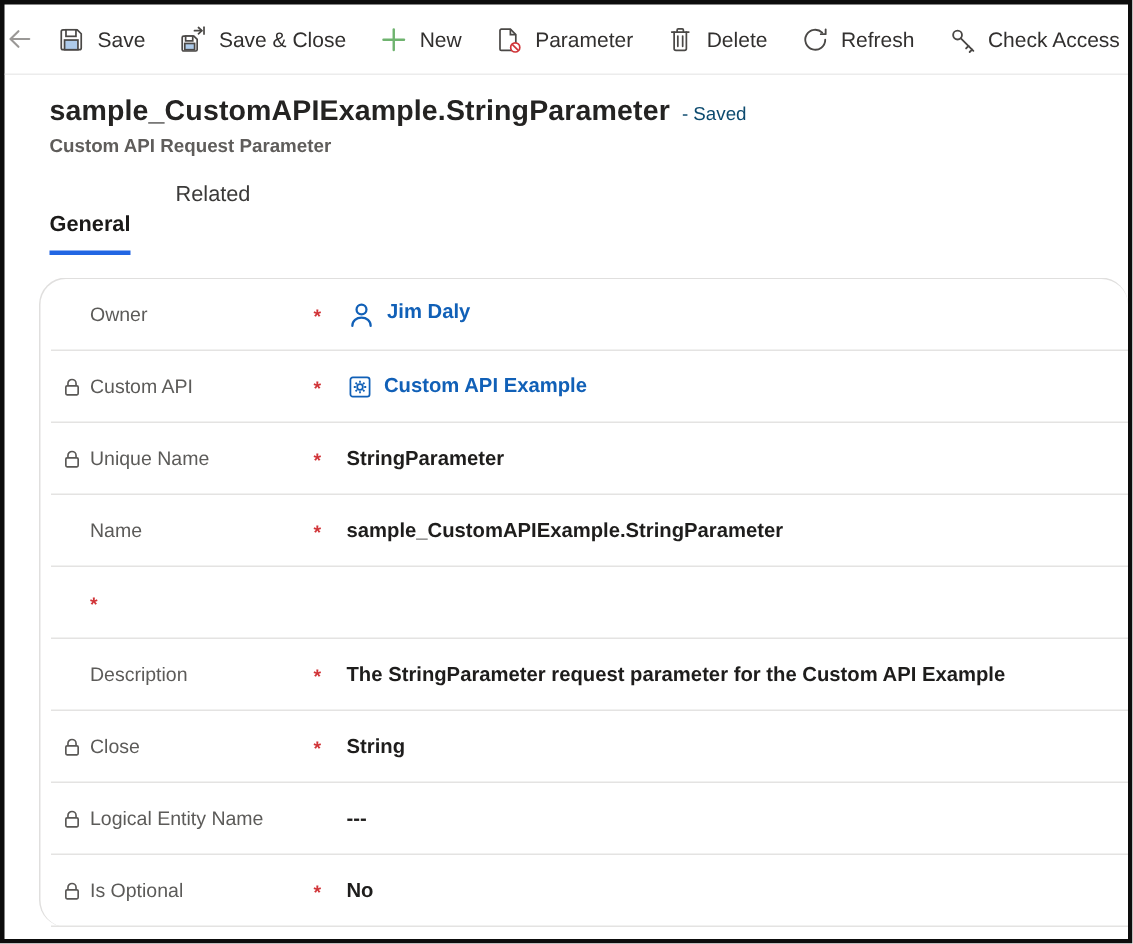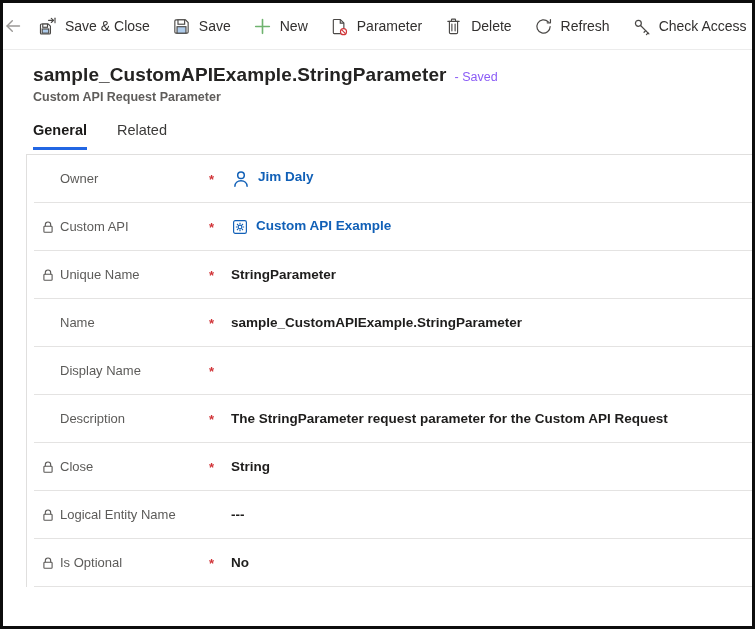--- a/index.html
+++ b/index.html
@@ -11,30 +11,30 @@
   .back-btn{width:50px;height:100%;display:flex;align-items:center;justify-content:center;cursor:pointer;background:none;border:none;padding:0;}
   .cmd-sep{width:1px;height:26px;background:#e3e1df;}
   .cmd-items{display:flex;align-items:center;margin-left:4px;}
   .cmd-btn{display:flex;align-items:center;gap:8px;border:none;background:none;padding:0 11px;height:40px;font-family:inherit;font-size:14px;color:#32302f;cursor:pointer;white-space:nowrap;}
   .cmd-btn svg{flex:0 0 auto;}
 
   
   .header{padding:14px 30px 0 30px;}
   .title-line{display:flex;align-items:baseline;gap:8px;}
   .title{font-size:19px;font-weight:700;color:#242322;letter-spacing:.1px;}
-  .status{font-size:12.5px;color:#8b5cf6;font-weight:400;}
+  .status{font-size:12.5px;color:#0c4a6e;font-weight:400;}
   .subtitle{margin-top:4px;font-size:12.5px;color:#5f5d5b;font-weight:600;}
 
   
   .tabs{display:flex;gap:30px;padding:18px 30px 0 30px;}
   .tab{font-size:14.5px;color:#3b3a39;padding-bottom:9px;cursor:pointer;}
-  .tab.active{font-weight:700;color:#1b1a19;border-bottom:3px solid #2266e3;}
-
-  
-  .card{margin:4px 0 0 23px;border-top:1px solid #e0dfde;border-left:1px solid #e0dfde;box-sizing:border-box;}
+  .tab.active{font-weight:700;color:#1b1a19;border-bottom:3px solid #2266e3;margin-top:20px;}
+
+  
+  .card{margin:15px 0 0 23px;border-top:1px solid #e0dfde;border-left:1px solid #e0dfde;box-sizing:border-box;border-radius:18px;}
   .frow{display:flex;align-items:center;height:48px;margin-left:7px;border-bottom:1px solid #e4e3e2;box-sizing:border-box;padding-left:7px;}
   .lock-slot{width:19px;display:flex;align-items:center;}
   .flabel{width:149px;font-size:13px;color:#5c5b59;}
   .req-slot{width:22px;font-size:13px;color:#d13438;font-weight:700;padding-top:2px;}
   .fvalue{font-size:13.5px;font-weight:600;color:#1e1d1c;}
   .fvalue.plain{cursor:text;}
   .flink{display:flex;gap:7px;color:#1160b7;text-decoration:none;cursor:pointer;}
   .flink .lbl-strong{font-weight:700;font-size:13.5px;}
   .flink .lbl-semib{font-weight:600;font-size:13.5px;}
   svg{display:block;}
@@ -52,44 +52,44 @@
             <path d="M9.3 4.8 L4 10 l5.3 5.2"></path>
         </svg>
       </span>
     </button>
     <div class="cmd-sep"></div>
     <div class="cmd-items">
 
       <button class="cmd-btn">
         <span>
           <svg width="19" height="19" viewBox="0 0 20 20" fill="none" stroke="#4a4846" stroke-width="1.2">
+            <path d="M3 4.2 a1.2 1.2 0 0 1 1.2-1.2 h10 L17 5.8 V15.8 a1.2 1.2 0 0 1 -1.2 1.2 H4.2 A1.2 1.2 0 0 1 3 15.8 Z"></path>
+            <rect x="6.3" y="3" width="7" height="4.6" fill="#ffffff"></rect>
+            <rect x="5.3" y="10.2" width="9.4" height="6.8" fill="#aecbea"></rect>
+          </svg>
+        </span>
+        <span>Save</span>
+      </button>
+
+      <button class="cmd-btn">
+        <span>
+          <svg width="19" height="19" viewBox="0 0 20 20" fill="none" stroke="#4a4846" stroke-width="1.2">
             <path d="M2.6 8.4 a1 1 0 0 1 1-1 h7.2 l2.3 2.3 v7.2 a1 1 0 0 1 -1 1 H3.6 a1 1 0 0 1 -1-1 Z"></path>
             <rect x="5" y="7.4" width="5" height="3.4" fill="#ffffff"></rect>
             <rect x="4.4" y="12.6" width="6.9" height="4.4" fill="#aecbea"></rect>
             <path d="M11.2 3.6 h5" stroke-linecap="round"></path>
             <path d="M14 1.4 L16.4 3.6 L14 5.8" stroke-linecap="round" stroke-linejoin="round"></path>
             <path d="M17.9 1.2 V6" stroke-linecap="round"></path>
           </svg>
         </span>
         <span>Save &amp; Close</span>
       </button>
 
       <button class="cmd-btn">
         <span>
-          <svg width="19" height="19" viewBox="0 0 20 20" fill="none" stroke="#4a4846" stroke-width="1.2">
-            <path d="M3 4.2 a1.2 1.2 0 0 1 1.2-1.2 h10 L17 5.8 V15.8 a1.2 1.2 0 0 1 -1.2 1.2 H4.2 A1.2 1.2 0 0 1 3 15.8 Z"></path>
-            <rect x="6.3" y="3" width="7" height="4.6" fill="#ffffff"></rect>
-            <rect x="5.3" y="10.2" width="9.4" height="6.8" fill="#aecbea"></rect>
-          </svg>
-        </span>
-        <span>Save</span>
-      </button>
-
-      <button class="cmd-btn">
-        <span>
           <svg width="19" height="19" viewBox="0 0 20 20" fill="none" stroke="#6fb36f" stroke-width="1.7" stroke-linecap="round">
             <path d="M10 2.8 V17.2"></path>
               <path d="M2.8 10 H17.2"></path>
           </svg>
         </span>
         <span>New</span>
       </button>
 
       <button class="cmd-btn">
         <span>
@@ -206,29 +206,28 @@
 
     <div class="frow">
       <span class="lock-slot"></span>
       <span class="flabel">Name</span>
       <span class="req-slot">*</span>
       <span class="fvalue plain">sample_CustomAPIExample.StringParameter</span>
     </div>
 
     <div class="frow">
       <span class="lock-slot"></span>
-      <span class="flabel">Display Name</span>
       <span class="req-slot">*</span>
     </div>
 
     <div class="frow">
       <span class="lock-slot"></span>
       <span class="flabel">Description</span>
       <span class="req-slot">*</span>
-      <span class="fvalue plain">The StringParameter request parameter for the Custom API Request</span>
+      <span class="fvalue plain">The StringParameter request parameter for the Custom API Example</span>
     </div>
 
     <div class="frow">
       <span class="lock-slot">
         <svg width="14" height="14" viewBox="0 0 14 14" fill="none" stroke="#5a5856" stroke-width="1.1">
           <path d="M4.3 6.2 V4.7 a2.7 2.7 0 0 1 5.4 0 V6.2"></path>
           <rect x="2.9" y="6.2" width="8.2" height="6" rx="0.8"></rect>
         </svg>
       </span>
       <span class="flabel">Close</span>

